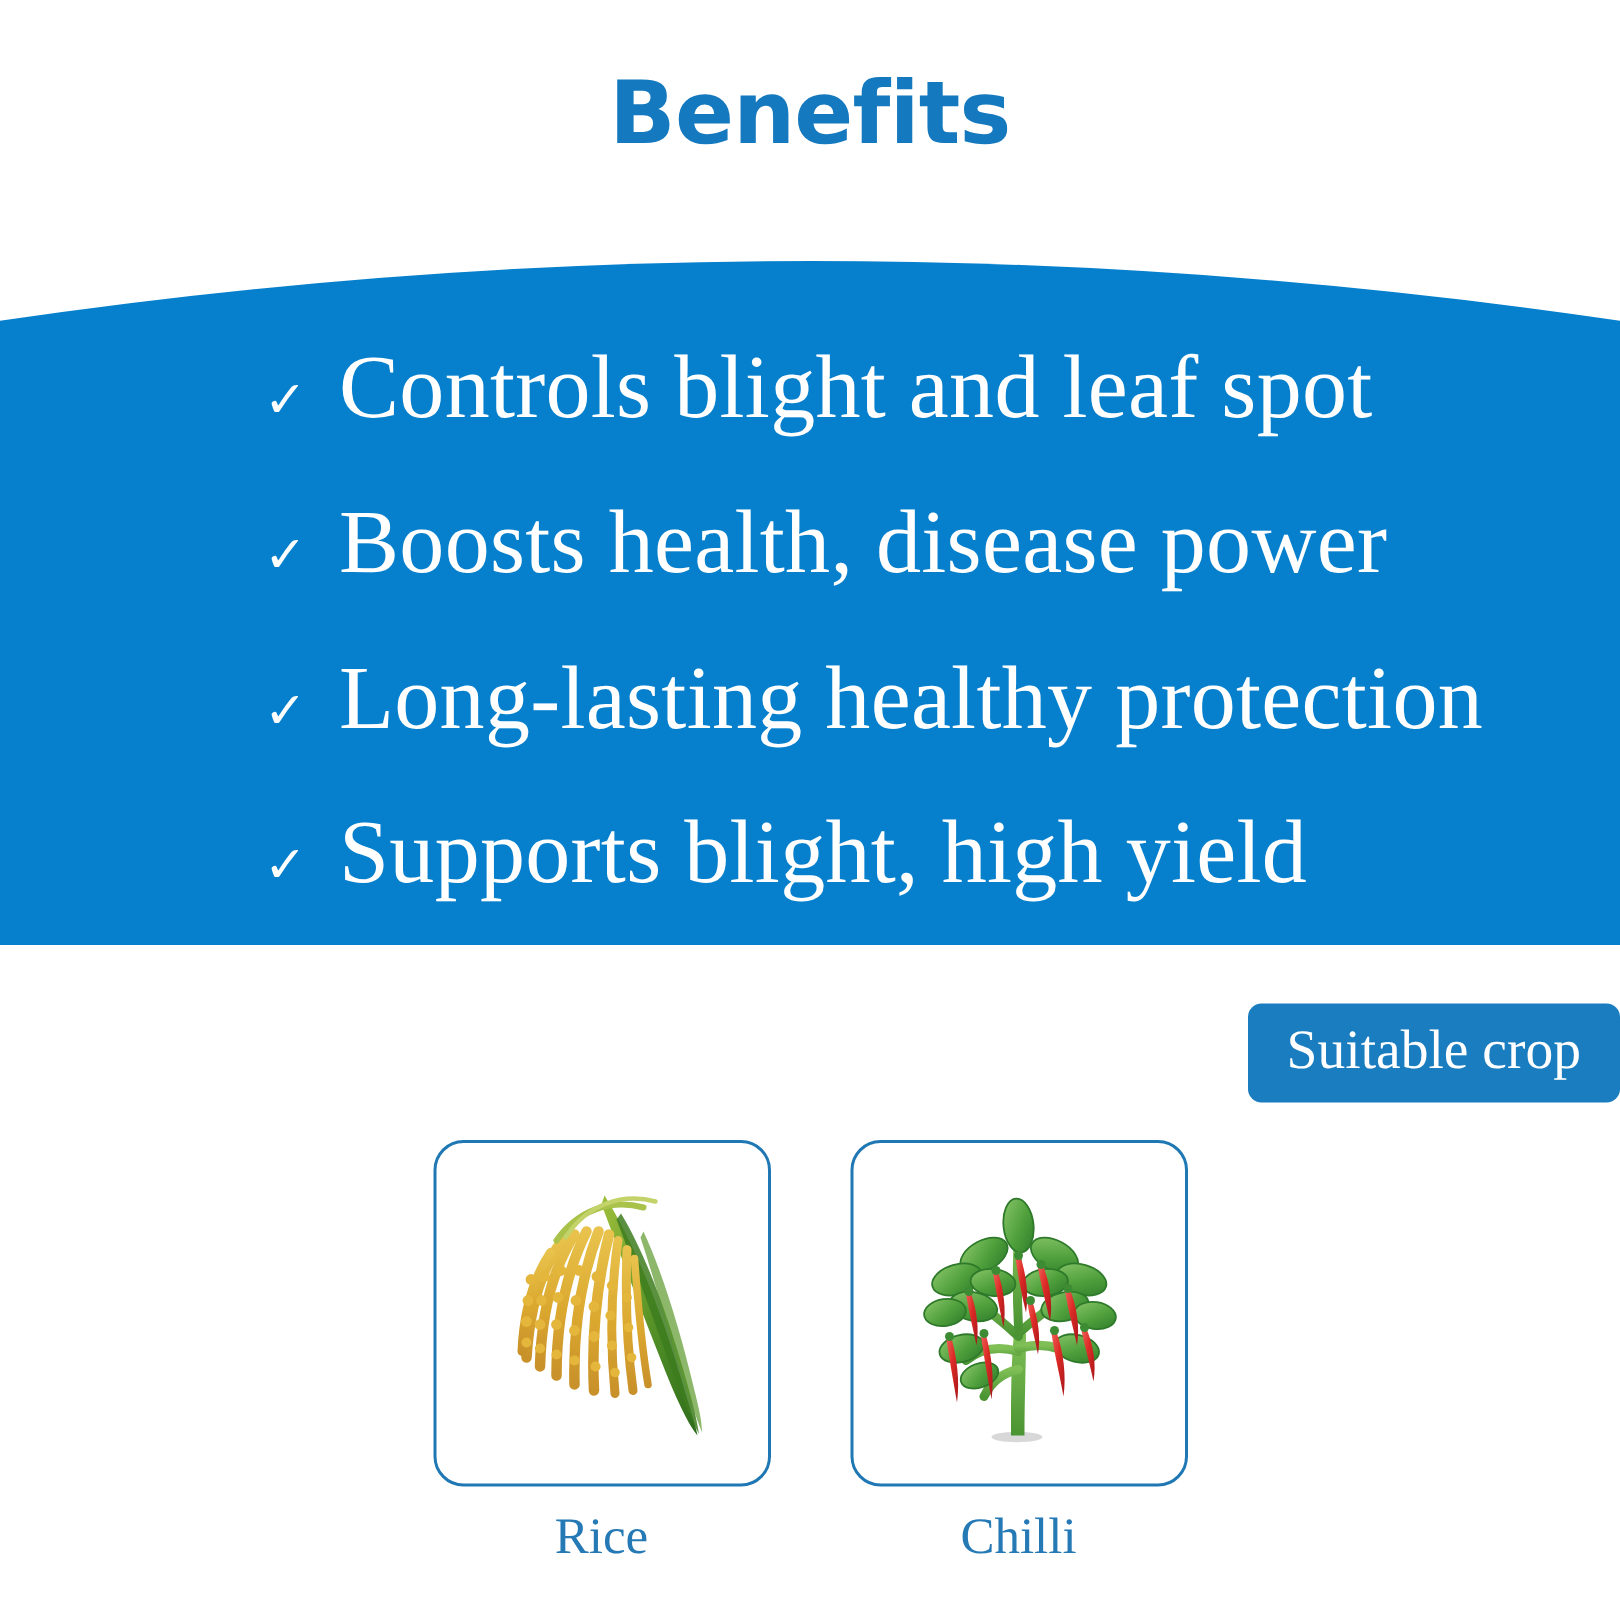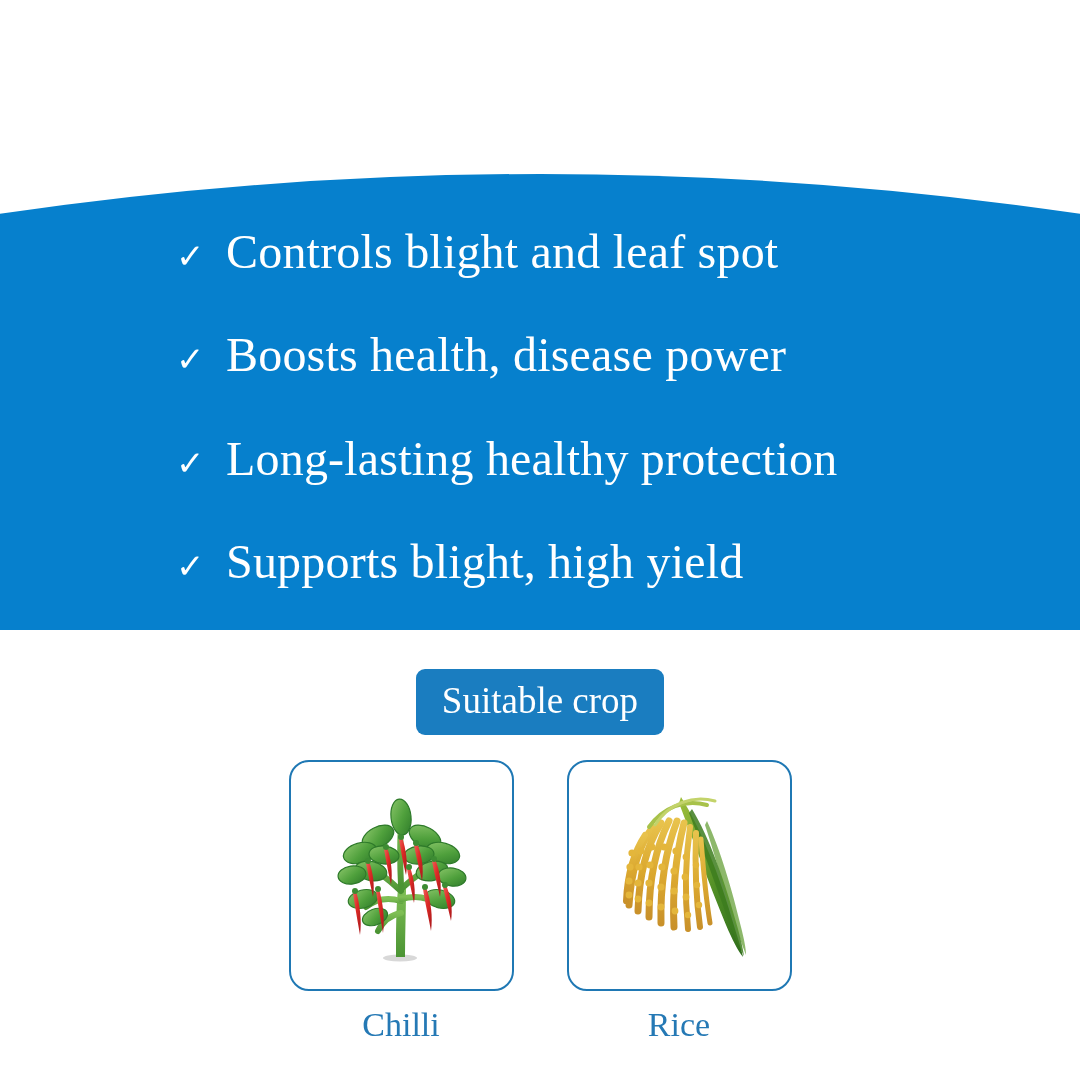--- a/index.html
+++ b/index.html
@@ -68,36 +68,36 @@
     width: 50px;
     flex: 0 0 50px;
     color: #ffffff;
     font-family: "DejaVu Sans", sans-serif;
     font-size: 34px;
     line-height: 1;
   }
   .benefit-row .btext {
     color: #ffffff;
     font-family: "Liberation Serif", "DejaVu Serif", serif;
-    font-size: 48px;
+    font-size: 60px;
     line-height: 1;
     letter-spacing: 0.2px;
   }
   .row0 { top: 78px; }
   .row1 { top: 181px; }
   .row2 { top: 285px; }
   .row3 { top: 388px; }
 
   
   .badge-wrap {
     position: absolute;
     top: 669px;
     left: 0;
     width: 1080px;
-    text-align: center;
+    text-align: right;
   }
   .badge {
     display: inline-block;
     background: #1A7DC0;
     color: #ffffff;
     font-family: "Liberation Serif", "DejaVu Serif", serif;
     font-size: 37px;
     line-height: 1;
     padding: 13px 26px 16px 26px;
     border-radius: 9px;
@@ -138,20 +138,21 @@
     font-size: 34px;
     line-height: 1;
     color: #2579B5;
   }
 </style>
 </head>
 <body>
 
 <div class="poster">
 
+  <div class="title">Benefits</div>
 
   <div class="blue-panel">
     <svg viewBox="0 0 1080 480" width="1080" height="480" xmlns="http://www.w3.org/2000/svg" aria-hidden="true">
       <path d="M -40 70 Q 540 -22 1120 70 L 1120 480 L -40 480 Z" fill="#0680CD"></path>
     </svg>
   </div>
 
   <div class="benefit-list">
 
     <div class="benefit-row row0">
@@ -174,101 +175,20 @@
       <span class="btext">Supports blight, high yield</span>
     </div>
 
   </div>
 
   <div class="badge-wrap">
     <span class="badge">Suitable crop</span>
   </div>
 
   <div class="cards">
-
-    <div class="card-col">
-      <div class="card">
-
-        <svg width="170" height="190" viewBox="0 0 170 190" xmlns="http://www.w3.org/2000/svg" aria-hidden="true">
-          <defs>
-            <linearGradient id="cLeaf" x1="0" y1="0" x2="1" y2="1">
-              <stop offset="0%" stop-color="#8CC76B"></stop>
-              <stop offset="55%" stop-color="#4FA03C"></stop>
-              <stop offset="100%" stop-color="#2E7A2A"></stop>
-            </linearGradient>
-            <linearGradient id="cPep" x1="0" y1="0" x2="1" y2="1">
-              <stop offset="0%" stop-color="#F2615A"></stop>
-              <stop offset="45%" stop-color="#DC2B26"></stop>
-              <stop offset="100%" stop-color="#A8161A"></stop>
-            </linearGradient>
-            <linearGradient id="cStem" x1="0" y1="0" x2="0" y2="1">
-              <stop offset="0%" stop-color="#7FBF55"></stop>
-              <stop offset="100%" stop-color="#4B9433"></stop>
-            </linearGradient>
-          </defs>
-
-          <ellipse cx="84" cy="177" rx="17" ry="3.5" fill="#D8D8D8"></ellipse>
-
-          <path d="M80 176 C80 150 80 128 82 108 L90 108 C90 130 89 152 89 176 Z" fill="url(#cStem)"></path>
-
-          <g stroke="url(#cStem)" stroke-width="6" fill="none" stroke-linecap="round">
-            <path d="M85 110 C70 96 56 86 44 80"></path>
-            <path d="M85 108 C100 94 116 84 130 78"></path>
-            <path d="M85 104 C84 84 84 60 85 42"></path>
-            <path d="M85 120 C72 116 60 118 50 126"></path>
-            <path d="M85 118 C99 114 112 116 122 124"></path>
-            <path d="M85 132 C75 134 67 140 62 150"></path>
-          </g>
-
-          <g fill="url(#cLeaf)" stroke="#2E7A2A" stroke-width="1.2">
-            <ellipse cx="85" cy="36" rx="10" ry="18" transform="rotate(-6 85 36)"></ellipse>
-            <ellipse cx="62" cy="56" rx="17" ry="10" transform="rotate(-28 62 56)"></ellipse>
-            <ellipse cx="109" cy="56" rx="17" ry="10" transform="rotate(28 109 56)"></ellipse>
-            <ellipse cx="44" cy="72" rx="17" ry="10" transform="rotate(-16 44 72)"></ellipse>
-            <ellipse cx="127" cy="72" rx="17" ry="10" transform="rotate(16 127 72)"></ellipse>
-            <ellipse cx="55" cy="90" rx="16" ry="9.5" transform="rotate(12 55 90)"></ellipse>
-            <ellipse cx="116" cy="90" rx="16" ry="9.5" transform="rotate(-12 116 90)"></ellipse>
-            <ellipse cx="36" cy="94" rx="14" ry="9" transform="rotate(-8 36 94)"></ellipse>
-            <ellipse cx="136" cy="96" rx="14" ry="9" transform="rotate(8 136 96)"></ellipse>
-            <ellipse cx="68" cy="74" rx="15" ry="9" transform="rotate(6 68 74)"></ellipse>
-            <ellipse cx="103" cy="74" rx="15" ry="9" transform="rotate(-6 103 74)"></ellipse>
-            <ellipse cx="47" cy="118" rx="15" ry="9" transform="rotate(-14 47 118)"></ellipse>
-            <ellipse cx="124" cy="118" rx="15" ry="9" transform="rotate(14 124 118)"></ellipse>
-            <ellipse cx="59" cy="136" rx="13" ry="8" transform="rotate(-20 59 136)"></ellipse>
-          </g>
-
-          <g fill="url(#cPep)">
-            <path d="M86 56 C90 68 92 82 90 94 C88 86 85 72 83 58 Z"></path>
-            <path d="M71 66 C75 78 77 92 75 104 C73 94 70 80 68 68 Z"></path>
-            <path d="M101 62 C106 74 108 88 106 100 C104 90 100 76 98 64 Z"></path>
-            <path d="M53 80 C57 92 59 104 57 116 C55 106 52 94 50 82 Z"></path>
-            <path d="M119 78 C124 90 126 104 124 116 C122 106 118 92 116 80 Z"></path>
-            <path d="M63 108 C67 122 69 138 67 152 C65 140 62 124 60 110 Z"></path>
-            <path d="M110 106 C115 120 117 136 115 150 C113 138 109 122 107 108 Z"></path>
-            <path d="M40 110 C44 124 46 140 44 154 C42 142 39 126 37 112 Z"></path>
-            <path d="M130 104 C135 116 137 128 135 140 C133 130 129 116 127 106 Z"></path>
-            <path d="M94 86 C98 98 100 110 98 122 C96 112 93 100 91 88 Z"></path>
-          </g>
-
-          <g fill="#3D8C33">
-            <circle cx="85" cy="56" r="3"></circle>
-              <circle cx="70" cy="66" r="3"></circle>
-            <circle cx="100" cy="62" r="3"></circle>
-              <circle cx="52" cy="80" r="3"></circle>
-            <circle cx="118" cy="78" r="3"></circle>
-              <circle cx="62" cy="108" r="3"></circle>
-            <circle cx="109" cy="106" r="3"></circle>
-              <circle cx="39" cy="110" r="3"></circle>
-            <circle cx="129" cy="104" r="3"></circle>
-              <circle cx="93" cy="86" r="3"></circle>
-          </g>
-        </svg>
-      </div>
-      <div class="card-label">Chilli</div>
-    </div>
 
     <div class="card-col">
       <div class="card">
 
         <svg width="180" height="190" viewBox="0 0 180 190" xmlns="http://www.w3.org/2000/svg" aria-hidden="true">
           <defs>
             <linearGradient id="gGrain" x1="0" y1="0" x2="0" y2="1">
               <stop offset="0%" stop-color="#E8C24C"></stop>
               <stop offset="55%" stop-color="#DBA82F"></stop>
               <stop offset="100%" stop-color="#C9912A"></stop>
@@ -326,15 +246,96 @@
             <circle cx="110" cy="124" r="3.2"></circle>
           </g>
 
           <path d="M60 46 C74 26 96 18 118 24" stroke="#A8C24A" stroke-width="4" fill="none" stroke-linecap="round"></path>
           <path d="M66 44 C80 22 104 14 126 20" stroke="#C3D36A" stroke-width="3" fill="none" stroke-linecap="round"></path>
         </svg>
       </div>
       <div class="card-label">Rice</div>
     </div>
 
+    <div class="card-col">
+      <div class="card">
+
+        <svg width="170" height="190" viewBox="0 0 170 190" xmlns="http://www.w3.org/2000/svg" aria-hidden="true">
+          <defs>
+            <linearGradient id="cLeaf" x1="0" y1="0" x2="1" y2="1">
+              <stop offset="0%" stop-color="#8CC76B"></stop>
+              <stop offset="55%" stop-color="#4FA03C"></stop>
+              <stop offset="100%" stop-color="#2E7A2A"></stop>
+            </linearGradient>
+            <linearGradient id="cPep" x1="0" y1="0" x2="1" y2="1">
+              <stop offset="0%" stop-color="#F2615A"></stop>
+              <stop offset="45%" stop-color="#DC2B26"></stop>
+              <stop offset="100%" stop-color="#A8161A"></stop>
+            </linearGradient>
+            <linearGradient id="cStem" x1="0" y1="0" x2="0" y2="1">
+              <stop offset="0%" stop-color="#7FBF55"></stop>
+              <stop offset="100%" stop-color="#4B9433"></stop>
+            </linearGradient>
+          </defs>
+
+          <ellipse cx="84" cy="177" rx="17" ry="3.5" fill="#D8D8D8"></ellipse>
+
+          <path d="M80 176 C80 150 80 128 82 108 L90 108 C90 130 89 152 89 176 Z" fill="url(#cStem)"></path>
+
+          <g stroke="url(#cStem)" stroke-width="6" fill="none" stroke-linecap="round">
+            <path d="M85 110 C70 96 56 86 44 80"></path>
+            <path d="M85 108 C100 94 116 84 130 78"></path>
+            <path d="M85 104 C84 84 84 60 85 42"></path>
+            <path d="M85 120 C72 116 60 118 50 126"></path>
+            <path d="M85 118 C99 114 112 116 122 124"></path>
+            <path d="M85 132 C75 134 67 140 62 150"></path>
+          </g>
+
+          <g fill="url(#cLeaf)" stroke="#2E7A2A" stroke-width="1.2">
+            <ellipse cx="85" cy="36" rx="10" ry="18" transform="rotate(-6 85 36)"></ellipse>
+            <ellipse cx="62" cy="56" rx="17" ry="10" transform="rotate(-28 62 56)"></ellipse>
+            <ellipse cx="109" cy="56" rx="17" ry="10" transform="rotate(28 109 56)"></ellipse>
+            <ellipse cx="44" cy="72" rx="17" ry="10" transform="rotate(-16 44 72)"></ellipse>
+            <ellipse cx="127" cy="72" rx="17" ry="10" transform="rotate(16 127 72)"></ellipse>
+            <ellipse cx="55" cy="90" rx="16" ry="9.5" transform="rotate(12 55 90)"></ellipse>
+            <ellipse cx="116" cy="90" rx="16" ry="9.5" transform="rotate(-12 116 90)"></ellipse>
+            <ellipse cx="36" cy="94" rx="14" ry="9" transform="rotate(-8 36 94)"></ellipse>
+            <ellipse cx="136" cy="96" rx="14" ry="9" transform="rotate(8 136 96)"></ellipse>
+            <ellipse cx="68" cy="74" rx="15" ry="9" transform="rotate(6 68 74)"></ellipse>
+            <ellipse cx="103" cy="74" rx="15" ry="9" transform="rotate(-6 103 74)"></ellipse>
+            <ellipse cx="47" cy="118" rx="15" ry="9" transform="rotate(-14 47 118)"></ellipse>
+            <ellipse cx="124" cy="118" rx="15" ry="9" transform="rotate(14 124 118)"></ellipse>
+            <ellipse cx="59" cy="136" rx="13" ry="8" transform="rotate(-20 59 136)"></ellipse>
+          </g>
+
+          <g fill="url(#cPep)">
+            <path d="M86 56 C90 68 92 82 90 94 C88 86 85 72 83 58 Z"></path>
+            <path d="M71 66 C75 78 77 92 75 104 C73 94 70 80 68 68 Z"></path>
+            <path d="M101 62 C106 74 108 88 106 100 C104 90 100 76 98 64 Z"></path>
+            <path d="M53 80 C57 92 59 104 57 116 C55 106 52 94 50 82 Z"></path>
+            <path d="M119 78 C124 90 126 104 124 116 C122 106 118 92 116 80 Z"></path>
+            <path d="M63 108 C67 122 69 138 67 152 C65 140 62 124 60 110 Z"></path>
+            <path d="M110 106 C115 120 117 136 115 150 C113 138 109 122 107 108 Z"></path>
+            <path d="M40 110 C44 124 46 140 44 154 C42 142 39 126 37 112 Z"></path>
+            <path d="M130 104 C135 116 137 128 135 140 C133 130 129 116 127 106 Z"></path>
+            <path d="M94 86 C98 98 100 110 98 122 C96 112 93 100 91 88 Z"></path>
+          </g>
+
+          <g fill="#3D8C33">
+            <circle cx="85" cy="56" r="3"></circle>
+              <circle cx="70" cy="66" r="3"></circle>
+            <circle cx="100" cy="62" r="3"></circle>
+              <circle cx="52" cy="80" r="3"></circle>
+            <circle cx="118" cy="78" r="3"></circle>
+              <circle cx="62" cy="108" r="3"></circle>
+            <circle cx="109" cy="106" r="3"></circle>
+              <circle cx="39" cy="110" r="3"></circle>
+            <circle cx="129" cy="104" r="3"></circle>
+              <circle cx="93" cy="86" r="3"></circle>
+          </g>
+        </svg>
+      </div>
+      <div class="card-label">Chilli</div>
+    </div>
+
   </div>
 
 </div>
 
 </body></html>

